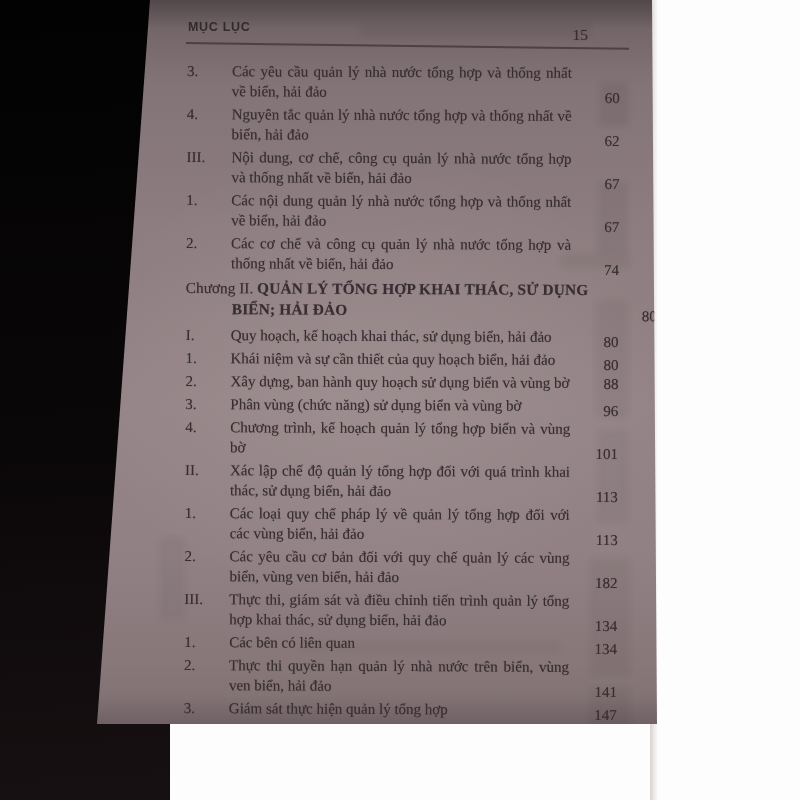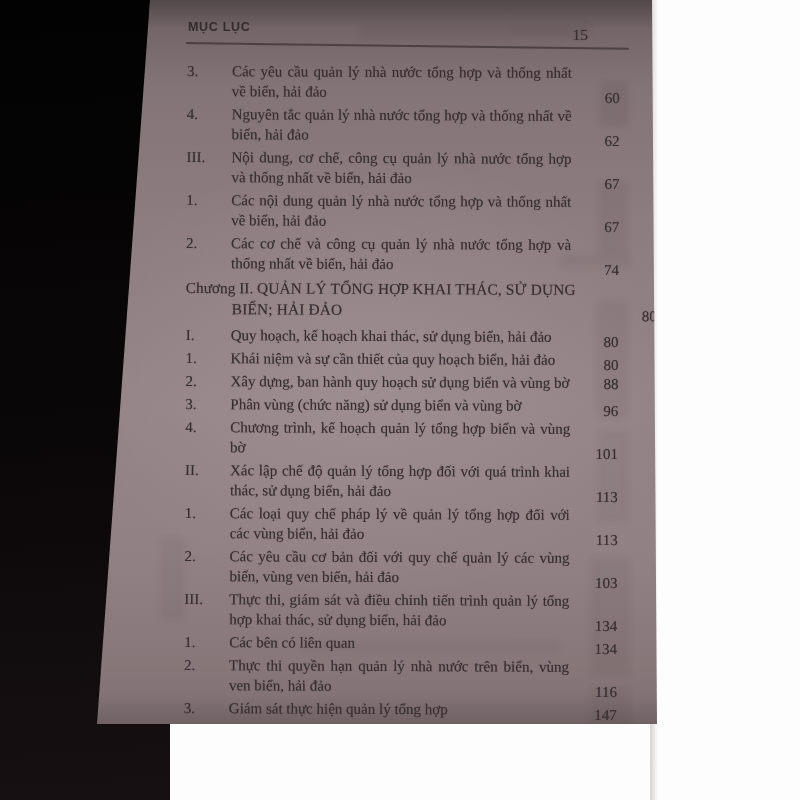--- a/index.html
+++ b/index.html
@@ -71,21 +71,21 @@
   .row .page  { flex: 1; min-width: 40px; text-align: right; align-self: flex-end; transform: translateY(5px); font-family: Liberation Serif, serif; }
   .row.page-top .page { align-self: flex-start; transform: translateY(1px); }
 
   .row.chapter { margin-top: 5px; margin-bottom: 6px; }
   .row.chapter .chapter-text {
     width: 385px; flex: none;
     padding-left: 46px; text-indent: -46px;
     font-size: 15.3px; line-height: 20.5px;
   }
   .chapter-label { font-weight: 400; }
-  .chapter-title { font-weight: 400; letter-spacing: 0.2px; }
+  .chapter-title { font-weight: 700; letter-spacing: 0.2px; }
 </style>
 </head>
 <body>
 
 <div class="stage">
 
   <div class="backdrop-left"></div>
   <div class="edge-sliver"></div>
 
   <div class="book-page">
@@ -180,39 +180,39 @@
 
   <div class="row">
     <span class="label">1.</span>
     <span class="text">Các loại quy chế pháp lý về quản lý tổng hợp đối với các vùng biển, hải đảo</span>
     <span class="page">113</span>
   </div>
 
   <div class="row">
     <span class="label">2.</span>
     <span class="text">Các yêu cầu cơ bản đối với quy chế quản lý các vùng biển, vùng ven biển, hải đảo</span>
-    <span class="page">103</span>
+    <span class="page">182</span>
   </div>
 
   <div class="row">
     <span class="label">III.</span>
     <span class="text">Thực thi, giám sát và điều chỉnh tiến trình quản lý tổng hợp khai thác, sử dụng biển, hải đảo</span>
     <span class="page">134</span>
   </div>
 
   <div class="row">
     <span class="label">1.</span>
     <span class="text">Các bên có liên quan</span>
     <span class="page">134</span>
   </div>
 
   <div class="row">
     <span class="label">2.</span>
     <span class="text">Thực thi quyền hạn quản lý nhà nước trên biển, vùng ven biển, hải đảo</span>
-    <span class="page">116</span>
+    <span class="page">141</span>
   </div>
 
   <div class="row">
     <span class="label">3.</span>
     <span class="text">Giám sát thực hiện quản lý tổng hợp</span>
     <span class="page">147</span>
   </div>
 
   <div class="row">
     <span class="label">4.</span>

